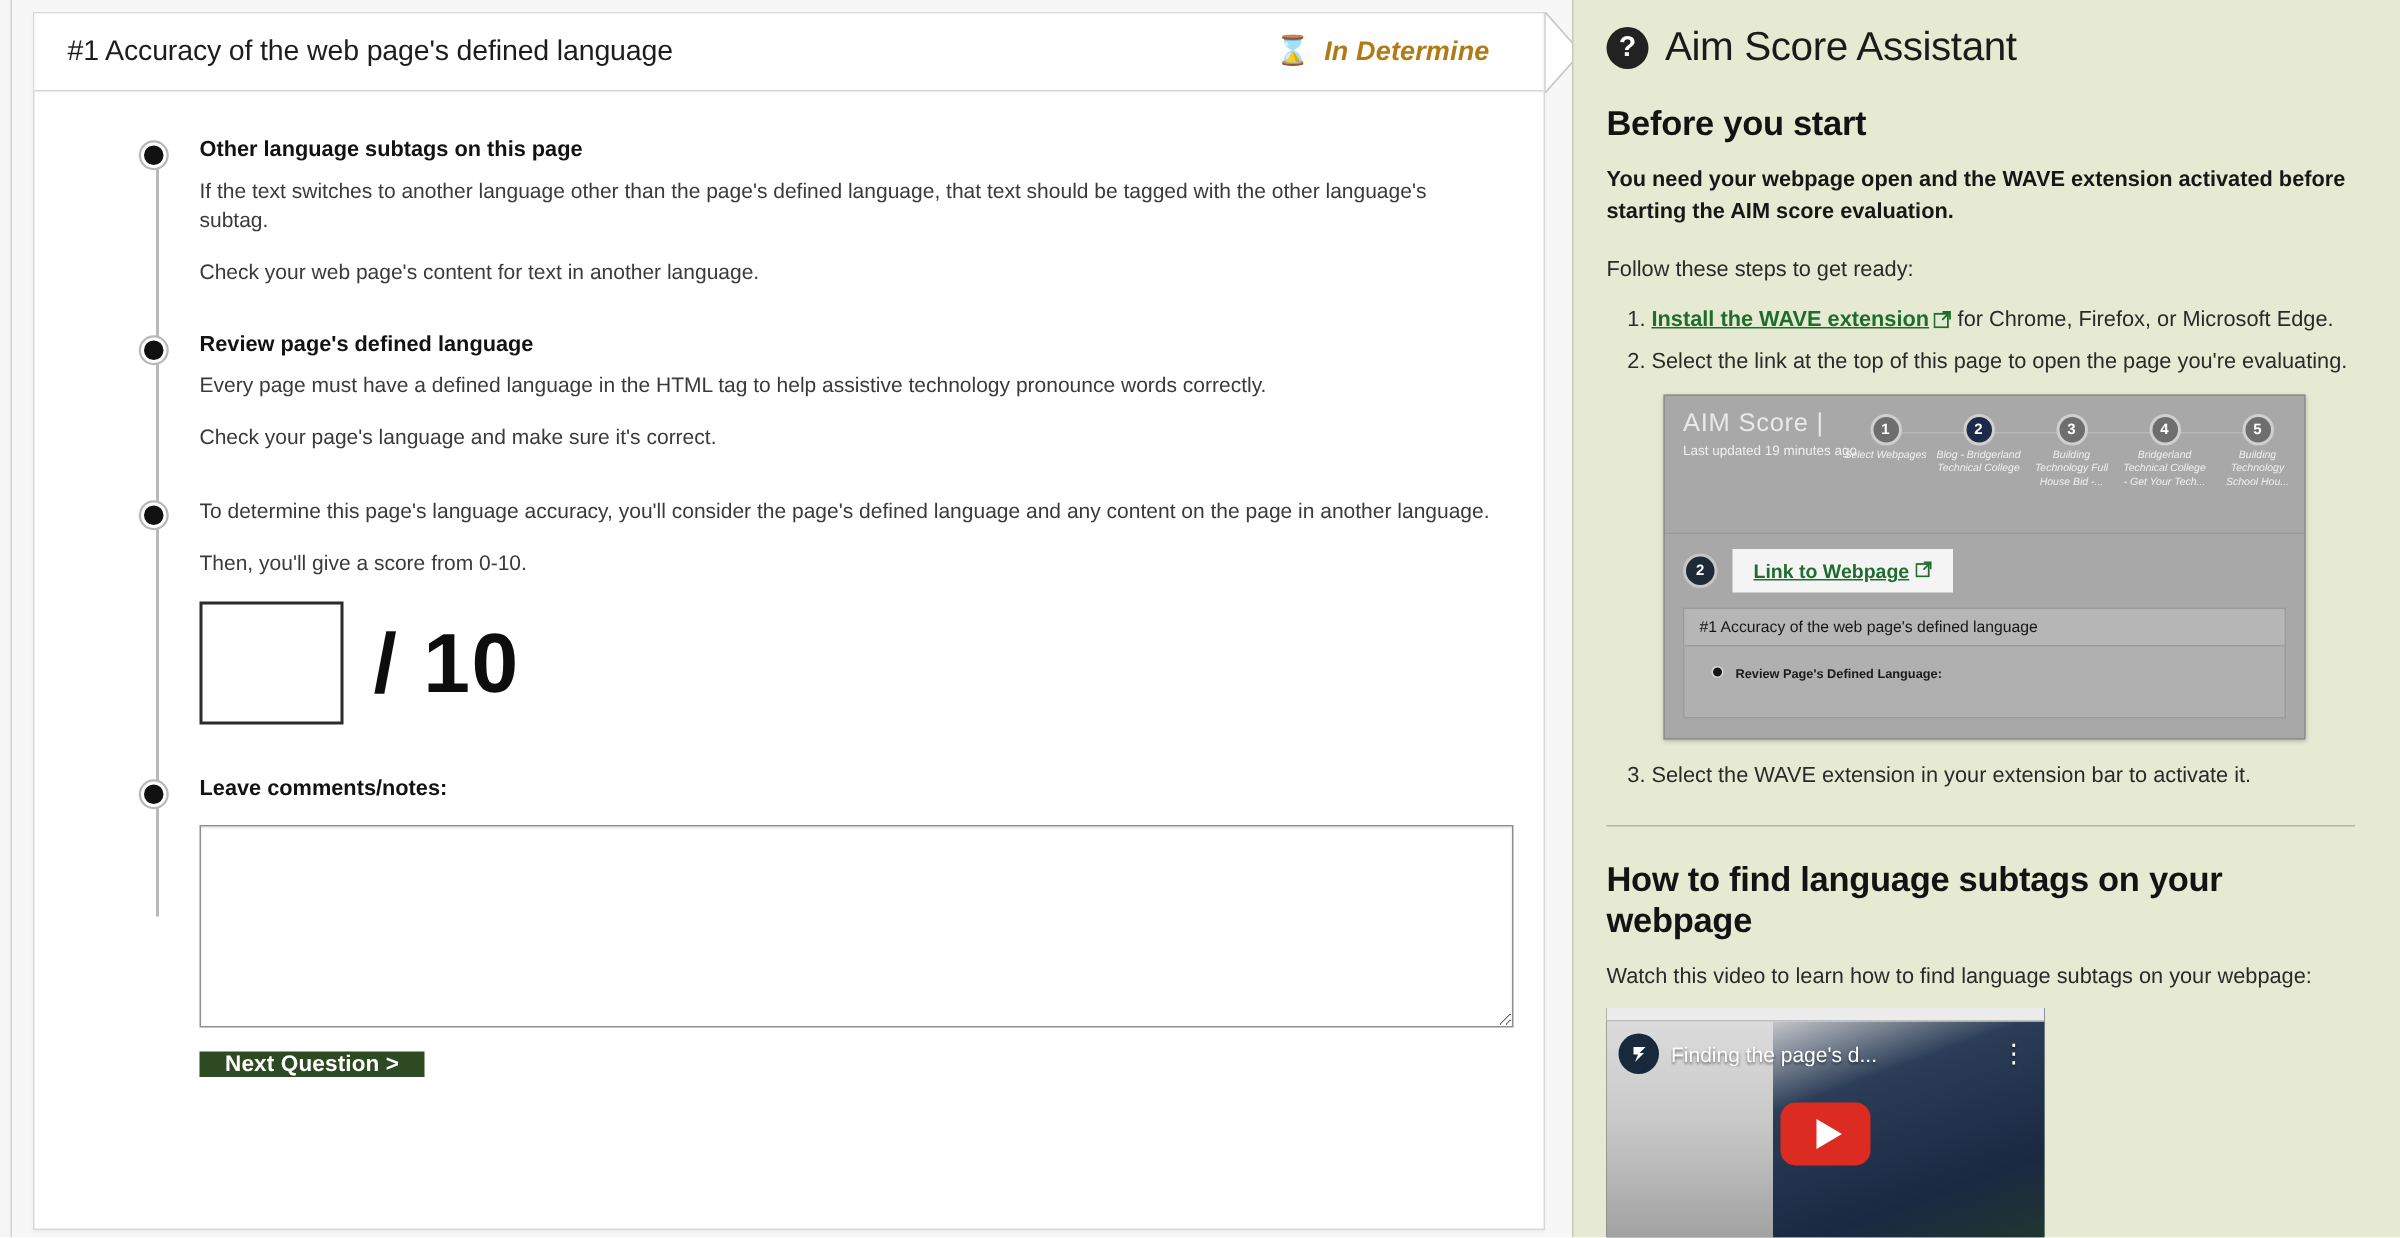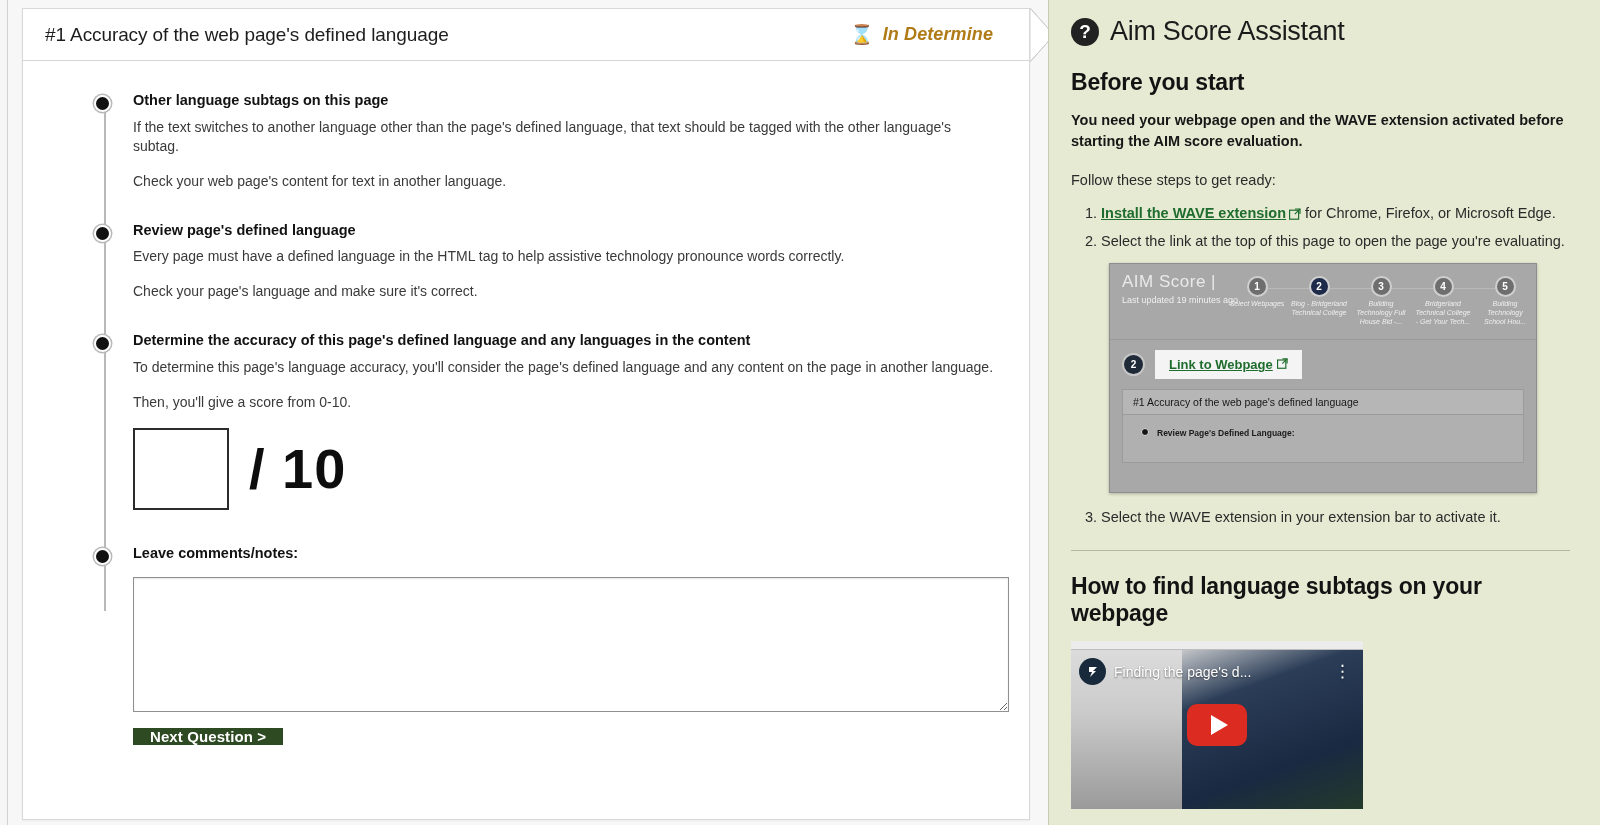--- a/index.html
+++ b/index.html
@@ -290,21 +290,21 @@
     width: 428px;
     height: 230px;
     margin: 6px 0 12px 38px;
     background: #a8a8a8;
     border: 1px solid #8e8e8e;
     overflow: hidden;
     box-shadow: 0 1px 3px rgba(0,0,0,0.25);
   }
   .es-topbar {
     position: relative;
-    height: 76px;
+    height: 92px;
     padding: 9px 0 0 12px;
     border-bottom: 1px solid #9a9a9a;
   }
   .es-brand {
     font-size: 17px;
     color: #e9e9e9;
     letter-spacing: 0.5px;
     line-height: 1.1;
   }
   .es-sub {
@@ -543,21 +543,20 @@
             <p class="tl-para">Every page must have a defined language in the HTML tag to help assistive technology pronounce words correctly.</p>
             <p class="tl-para last">Check your page's language and make sure it's correct.</p>
           </div>
         </div>
 
         <div class="tl-step">
           <div class="tl-dot-wrap">
             <div class="tl-dot"></div>
           </div>
           <div class="tl-body">
-            <p class="tl-heading">Determine the accuracy of this page's defined language and any languages in the content</p>
             <p class="tl-para">To determine this page's language accuracy, you'll consider the page's defined language and any content on the page in another language.</p>
             <p class="tl-para">Then, you'll give a score from 0-10.</p>
 
             <div class="score-row">
               <input class="score-input" type="text" value="" style="">
               <span class="score-denom">/ 10</span>
             </div>
           </div>
         </div>
 
@@ -648,20 +647,21 @@
       </div>
     </div>
 
     <ol class="sb-ol" start="3">
       <li>Select the WAVE extension in your extension bar to activate it.</li>
     </ol>
 
     <hr class="sb-divider">
 
     <h2 class="sb-h2 second">How to find language subtags on your webpage</h2>
+    <p class="sb-p">Watch this video to learn how to find language subtags on your webpage:</p>
 
     <div class="video-embed">
       <div class="vid-bg-left"></div>
       <div class="vid-bg-right"></div>
       <div class="vid-strip"></div>
       <div class="vid-overlay">
         <div class="vid-avatar">
           <svg width="16" height="16" viewBox="0 0 16 16" xmlns="http://www.w3.org/2000/svg">
             <path d="M4 3 h8 l-4 4 h3 l-6 6 2-5 h-3 z" fill="#ffffff"></path>
           </svg>

